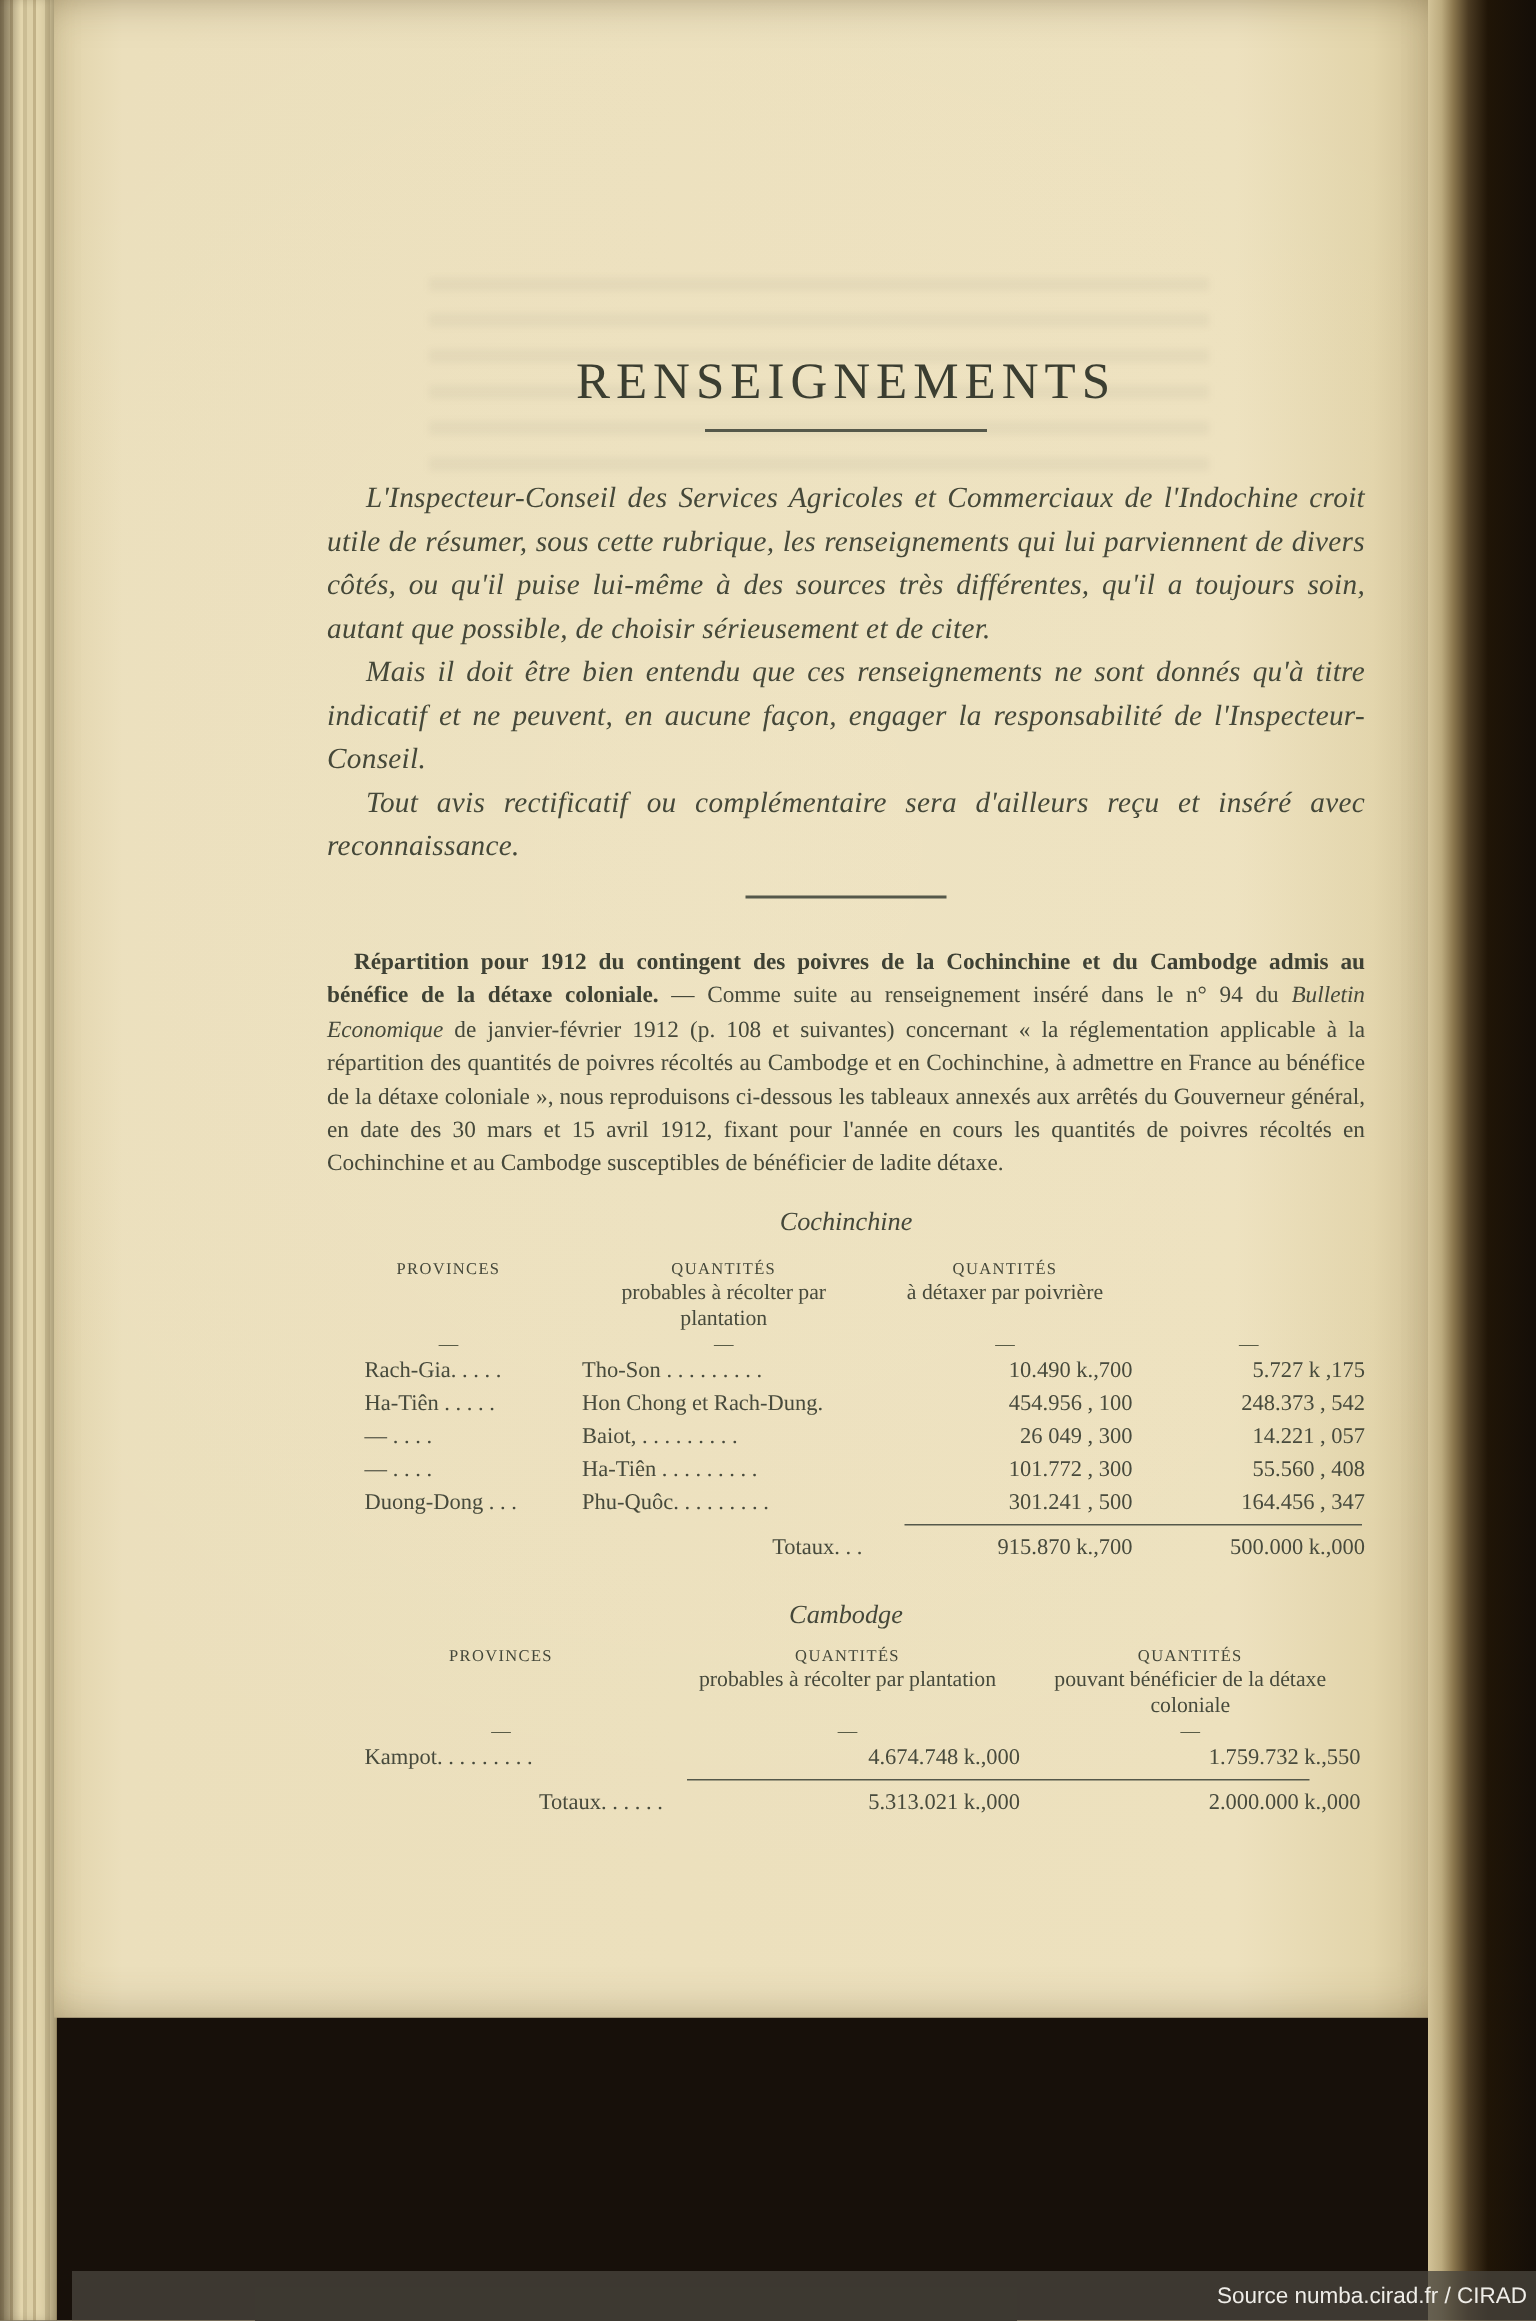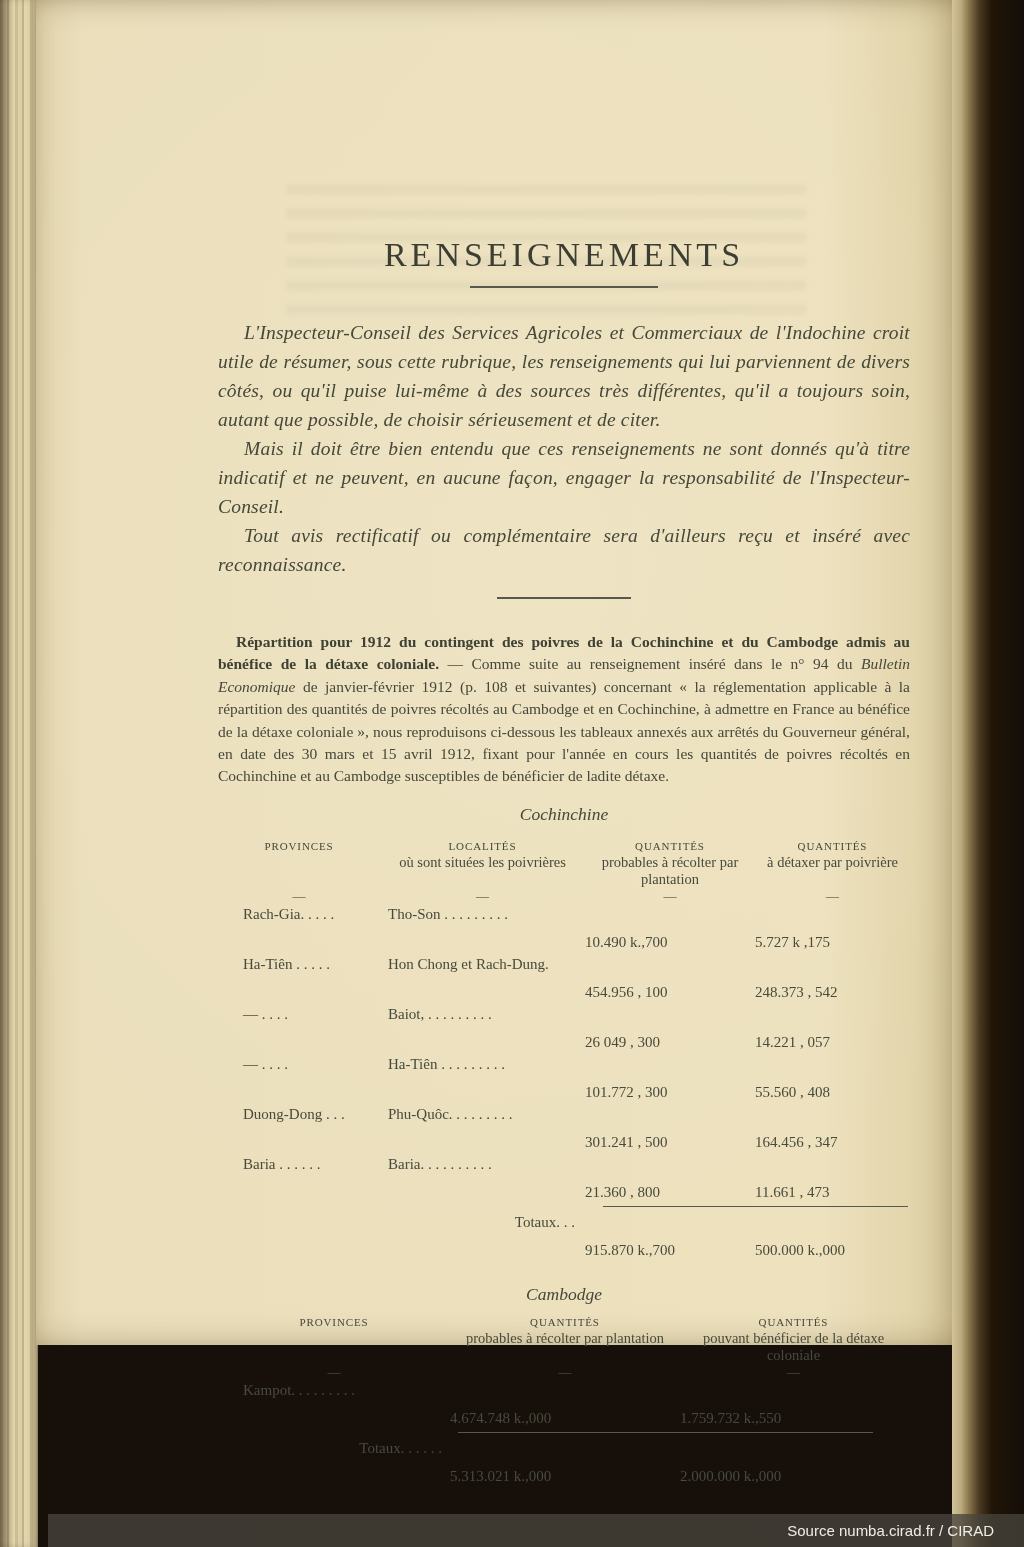--- a/index.html
+++ b/index.html
@@ -74,35 +74,35 @@
   .trow { display:grid; }
   .coch-cols { grid-template-columns:162px 205px 170px 155px; }
   .camb-cols { grid-template-columns:232px 230px 227px; }
   .cell { line-height:22px; white-space:nowrap; overflow:hidden; }
   .hcell { text-align:center; }
   .h-top { font-size:11px; letter-spacing:.9px; color:#45483a; line-height:14px; padding-top:2px; }
   .h-sub { font-size:14.5px; line-height:17px; white-space:normal; padding:1px 6px 0 6px; }
   .dcell { text-align:center; font-size:13px; line-height:15px; color:#50533f; }
   .prov { padding-left:25px; }
   .loc  { padding-left:8px; }
-  .q    { text-align:left;margin-top:28px; }
+  .q    { text-align:right; }
   .t-label-coch { grid-column:1 / 3; text-align:right; padding-right:10px; }
   .t-label-camb { grid-column:1 / 2; text-align:right; padding-right:8px; }
   .rulerow { margin-top:3px; margin-bottom:4px; }
   .hr-q { border-top:1.3px solid #55584a; height:0; }
   .hr-coch { grid-column:3 / 5; margin-left:18px; margin-right:2px; }
   .hr-camb { grid-column:2 / 4; margin-left:8px; margin-right:34px; }
   .totalsrow { margin-top:2px; }
 
   
   .footer-bar {
     position:absolute; left:0; right:0; bottom:0; height:33px;
     background:rgba(72,68,60,.78);
     display:flex; align-items:center; justify-content:flex-end;
-    padding-right:30px;
+    padding-right:6px;
     font-family:"Liberation Sans","DejaVu Sans",sans-serif;
     font-size:15px; color:#efedе8;
     color:#efede8;
     margin-left:48px;
   }
 </style>
 </head>
 <body>
 
 <div class="left-edges"></div>
@@ -126,24 +126,20 @@
     <p class="article"><span class="lead">Répartition pour 1912 du contingent des poivres de la Cochinchine et du Cambodge admis au bénéfice de la détaxe coloniale.</span><span> — Comme suite au renseignement inséré dans le n° 94 du </span><span class="it">Bulletin Economique</span><span> de janvier-février 1912 (p. 108 et suivantes) concernant « la réglementation applicable à la répartition des quantités de poivres récoltés au Cambodge et en Cochinchine, à admettre en France au bénéfice de la détaxe coloniale », nous reproduisons ci-dessous les tableaux annexés aux arrêtés du Gouverneur général, en date des 30 mars et 15 avril 1912, fixant pour l'année en cours les quantités de poivres récoltés en Cochinchine et au Cambodge susceptibles de bénéficier de ladite détaxe.</span></p>
 
     <div class="tbl-title">Cochinchine</div>
 
     <div class="tbl">
       <div class="trow coch-cols">
         <div class="cell hcell">
           <div class="h-top">PROVINCES</div>
         </div>
         <div class="cell hcell">
-          <div class="h-top">LOCALITÉS</div>
-          <div class="h-sub">où sont situées les poivrières</div>
-        </div>
-        <div class="cell hcell">
           <div class="h-top">QUANTITÉS</div>
           <div class="h-sub">probables à récolter par plantation</div>
         </div>
         <div class="cell hcell">
           <div class="h-top">QUANTITÉS</div>
           <div class="h-sub">à détaxer par poivrière</div>
         </div>
       </div>
 
       <div class="trow coch-cols">
@@ -176,26 +172,20 @@
         <div class="cell loc">Ha-Tiên . . . . . . . . .</div>
         <div class="cell q">101.772 ,  300</div>
         <div class="cell q">55.560 ,  408</div>
       </div>
       <div class="trow coch-cols">
         <div class="cell prov">Duong-Dong .  .  .</div>
         <div class="cell loc">Phu-Quôc. . . . . . . . .</div>
         <div class="cell q">301.241 ,  500</div>
         <div class="cell q">164.456 ,  347</div>
       </div>
-      <div class="trow coch-cols">
-        <div class="cell prov">Baria . . . .  .  .</div>
-        <div class="cell loc">Baria. . . . . . . . . .</div>
-        <div class="cell q">21.360 ,  800</div>
-        <div class="cell q">11.661 ,  473</div>
-      </div>
 
       <div class="trow coch-cols rulerow">
         <div class="hr-q hr-coch"></div>
       </div>
 
       <div class="trow coch-cols totalsrow">
         <div class="cell t-label-coch">Totaux. . .</div>
         <div class="cell q">915.870 k.,700</div>
         <div class="cell q">500.000 k.,000</div>
       </div>

